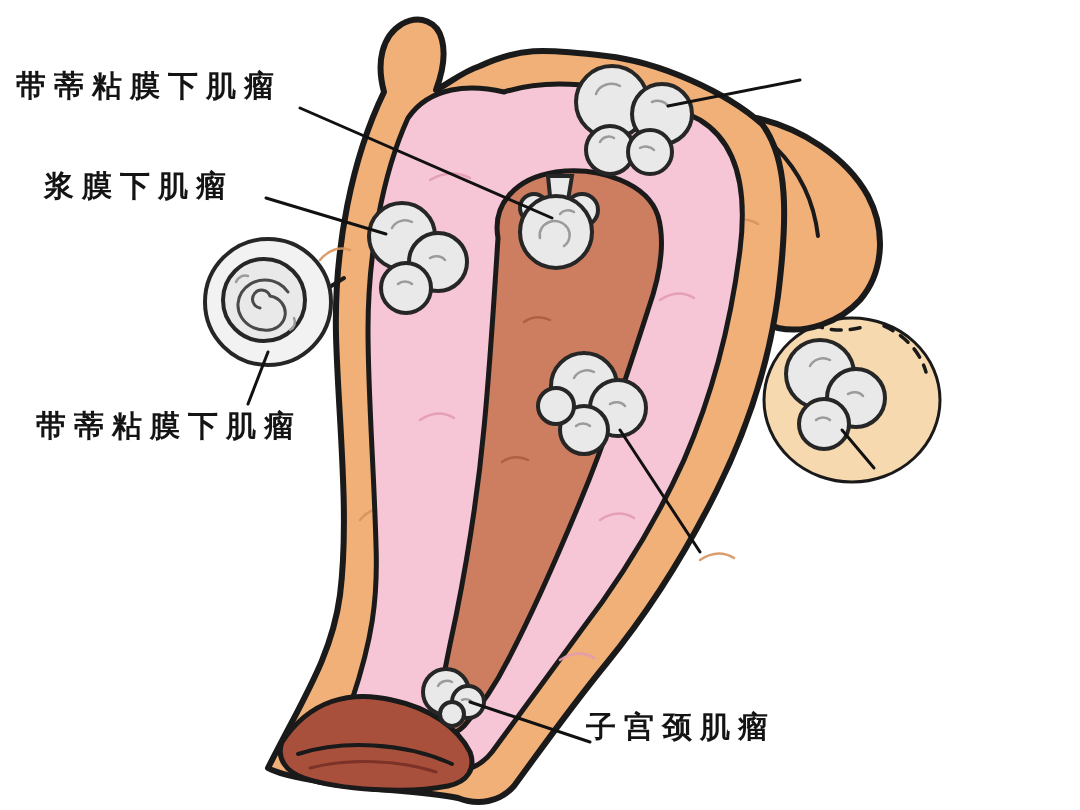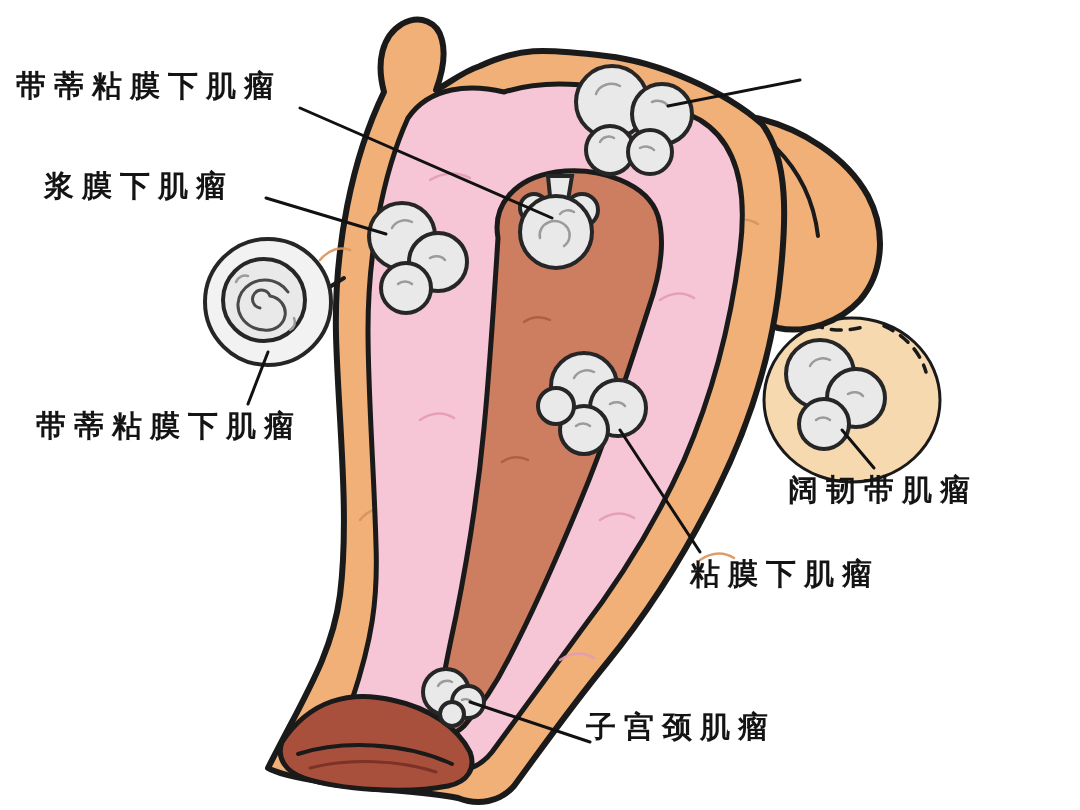--- a/index.html
+++ b/index.html
@@ -205,18 +205,16 @@
     </g>
   </svg>
 
   <div class="label" style="left:16px;top:66px">带蒂粘膜下肌瘤</div>
 
 
   <div class="label" style="left:44px;top:166px">浆膜下肌瘤</div>
 
   <div class="label" style="left:36px;top:406px">带蒂粘膜下肌瘤</div>
 
-  <div class="label" style="left:788px;top:470px">阔韧带肌瘤</div>
-
-  <div class="label" style="left:690px;top:554px">粘膜下肌瘤</div>
+
 
   <div class="label" style="left:586px;top:707px">子宫颈肌瘤</div>
 </div>
 
 </body></html>

